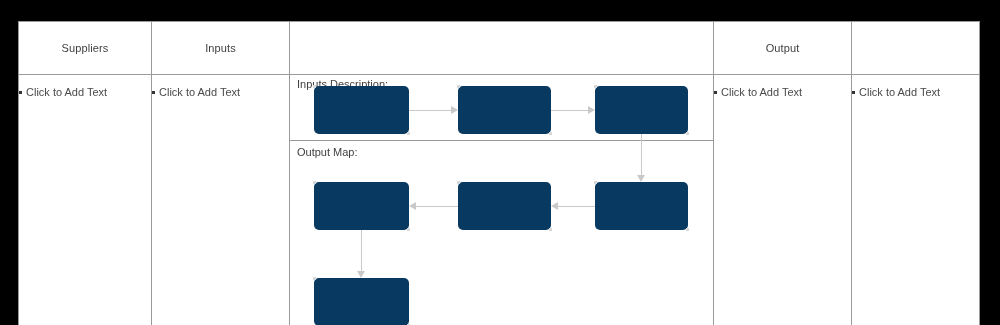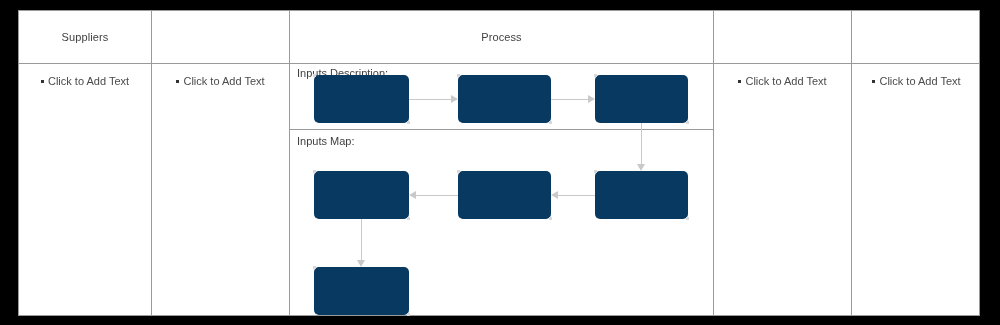--- a/index.html
+++ b/index.html
@@ -10,21 +10,21 @@
   body {
     width: 1000px;
     height: 325px;
     overflow: hidden;
     font-family: "Liberation Sans", sans-serif;
   }
 
   
   #slide-frame {
     position: absolute;
-    left: 0; top: 0;
+    left: 0; top: 11px;
     width: 1000px; height: 239px;
     background: #000000;
   }
 
   
   #sipoc-table {
     position: absolute;
     left: 18px;
     top: 10px;
     width: 962px;
@@ -74,21 +74,20 @@
   }
 
   
   .body-cell {
     position: absolute;
     top: 52px;
     bottom: 0;
     padding-top: 12px;
     box-sizing: border-box;
     display: flex;
-    justify-content: center;
     align-items: flex-start;
   }
   .placeholder-text {
     font-size: 11px;
     color: #4a4a4a;
     white-space: nowrap;
     display: flex;
     align-items: baseline;
     gap: 4px;
   }
@@ -193,22 +192,25 @@
     <div class="col-divider" style="left:132px;"></div>
     <div class="col-divider" style="left:270px;"></div>
     <div class="col-divider" style="left:694px;"></div>
     <div class="col-divider" style="left:832px;"></div>
 
     <div class="row-divider" style="top:52px;"></div>
 
     <div class="header-cell" style="left:0px;   width:132px;">
       <span>Suppliers</span>
     </div>
-    <div class="header-cell" style="left:271px; width:423px;">
-      <span>Process</span>
+    <div class="header-cell" style="left:133px; width:137px;">
+      <span>Inputs</span>
+    </div>
+    <div class="header-cell" style="left:695px; width:137px;">
+      <span>Output</span>
     </div>
 
     <div class="body-cell" style="left:0px; width:132px;">
       <span class="placeholder-text">
         <span class="bullet-square"></span>
         <span>Click to Add Text</span>
       </span>
     </div>
 
     <div class="body-cell" style="left:133px; width:137px;">
@@ -245,21 +247,21 @@
       <div class="arrow-h" style="left:120px; top:28px; width:49px; height:16px;">
         <div class="arrow-line-h" style="left:0; width:44px;"></div>
         <div class="head-right"></div>
       </div>
 
       <div class="arrow-h" style="left:262px; top:28px; width:44px; height:16px;">
         <div class="arrow-line-h" style="left:0; width:39px;"></div>
         <div class="head-right"></div>
       </div>
 
-      <div class="section-label" style="left:8px; top:72px;">Inputs Map:</div>
+      <div class="section-label" style="left:8px; top:72px;">Output Map:</div>
 
       <div class="arrow-v" style="left:344px; top:60px; width:16px; height:48px;">
         <div class="arrow-line-v" style="top:0; height:42px;"></div>
         <div class="head-down"></div>
       </div>
 
       <div class="flow-box" style="left:25px;  top:108px; width:95px; height:48px;"></div>
       <div class="flow-box" style="left:169px; top:108px; width:93px; height:48px;"></div>
       <div class="flow-box" style="left:306px; top:108px; width:93px; height:48px;"></div>
 

